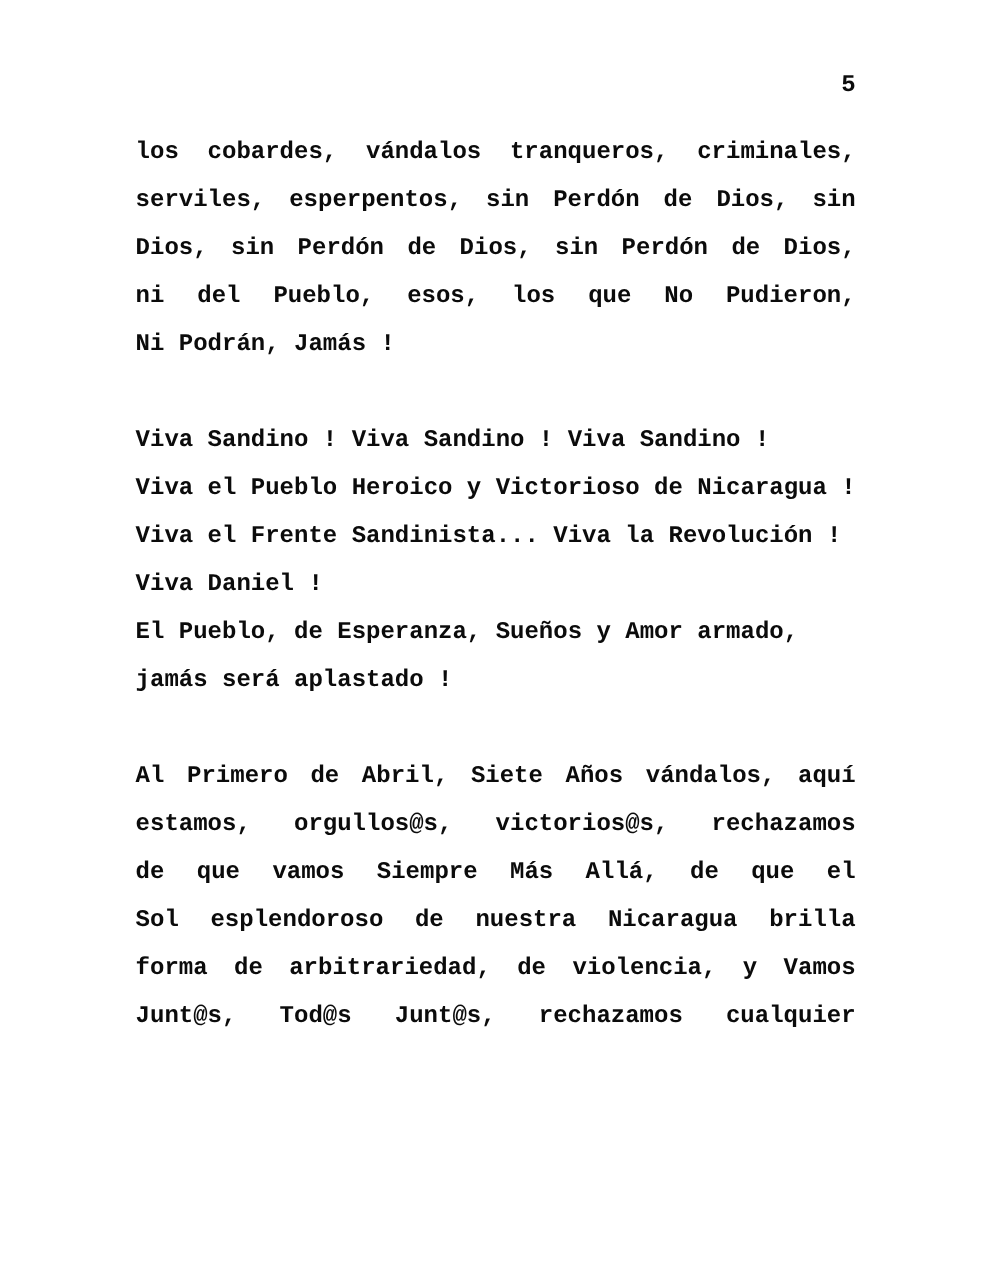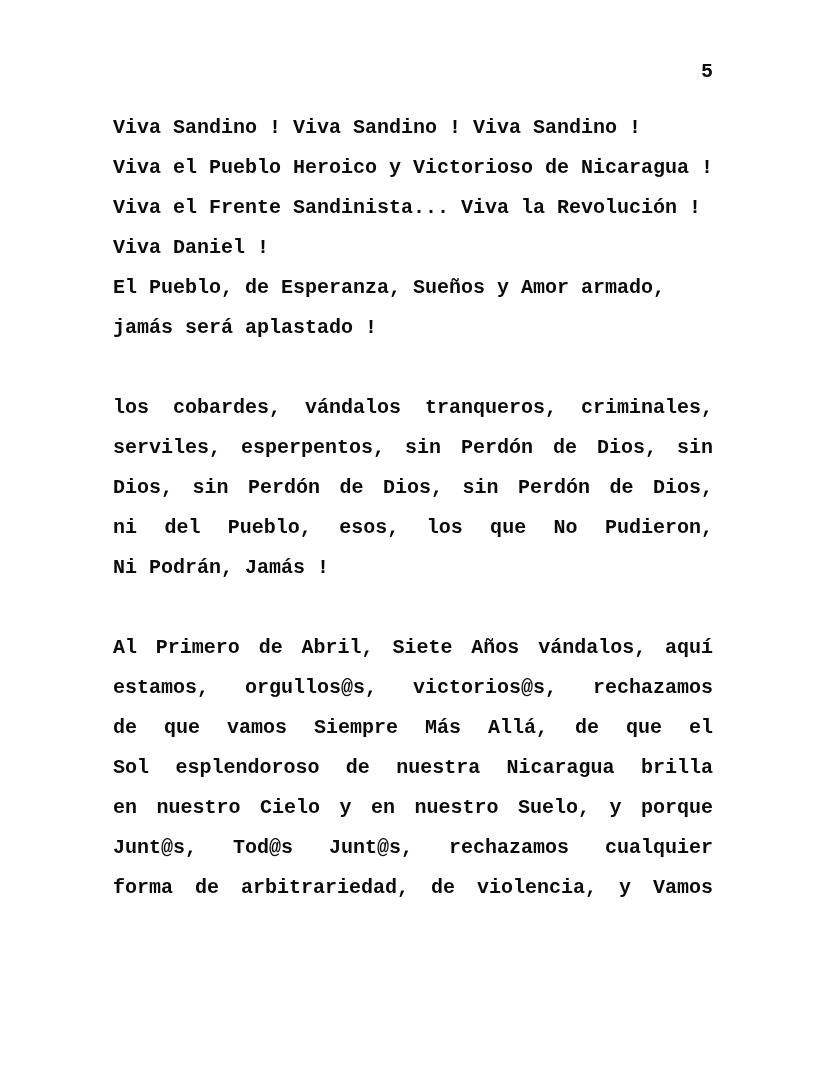--- a/index.html
+++ b/index.html
@@ -42,40 +42,39 @@
 </head>
 <body>
 
 <div class="page">
 
   <div class="page-number">5</div>
 
   <div class="doc-body">
 
     <div class="para">
+      <span class="line j">los cobardes, vándalos tranqueros, criminales,</span>
+      <span class="line j">serviles, esperpentos, sin Perdón de Dios, sin</span>
+      <span class="line j">Dios, sin Perdón de Dios, sin Perdón de Dios,</span>
+      <span class="line j">ni del Pueblo, esos, los que No Pudieron,</span>
+      <span class="line l">Ni Podrán, Jamás !</span>
+    </div>
+
+    <div class="para">
       <span class="line l">Viva Sandino ! Viva Sandino ! Viva Sandino !</span>
       <span class="line l">Viva el Pueblo Heroico y Victorioso de Nicaragua !</span>
       <span class="line l">Viva el Frente Sandinista... Viva la Revolución !</span>
       <span class="line l">Viva Daniel !</span>
       <span class="line l">El Pueblo, de Esperanza, Sueños y Amor armado,</span>
       <span class="line l">jamás será aplastado !</span>
     </div>
 
     <div class="para">
-      <span class="line j">los cobardes, vándalos tranqueros, criminales,</span>
-      <span class="line j">serviles, esperpentos, sin Perdón de Dios, sin</span>
-      <span class="line j">Dios, sin Perdón de Dios, sin Perdón de Dios,</span>
-      <span class="line j">ni del Pueblo, esos, los que No Pudieron,</span>
-      <span class="line l">Ni Podrán, Jamás !</span>
-    </div>
-
-    <div class="para">
       <span class="line j">Al Primero de Abril, Siete Años vándalos, aquí</span>
       <span class="line j">estamos, orgullos@s, victorios@s, rechazamos</span>
       <span class="line j">de que vamos Siempre Más Allá, de que el</span>
       <span class="line j">Sol esplendoroso de nuestra Nicaragua brilla</span>
-      <span class="line j">en nuestro Cielo y en nuestro Suelo, y porque</span>
+      <span class="line j">forma de arbitrariedad, de violencia, y Vamos</span>
       <span class="line j">Junt@s, Tod@s Junt@s, rechazamos cualquier</span>
-      <span class="line j">forma de arbitrariedad, de violencia, y Vamos</span>
     </div>
 
   </div>
 </div>
 
 </body></html>

